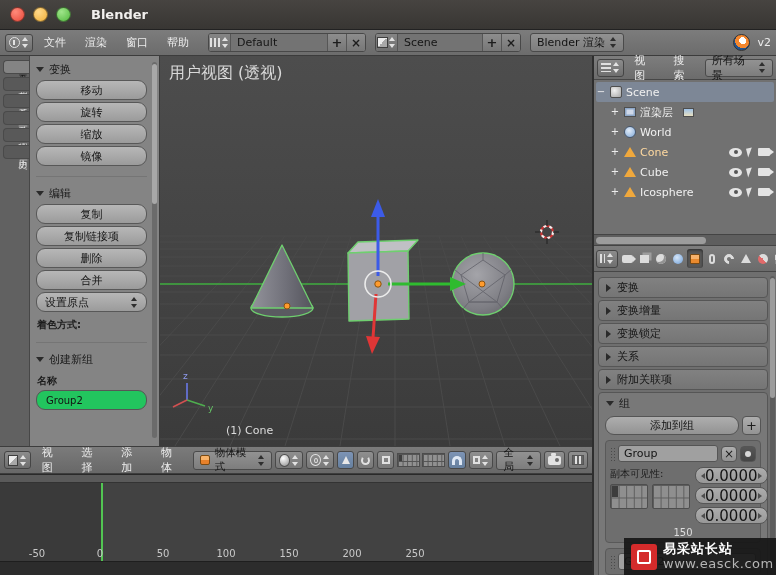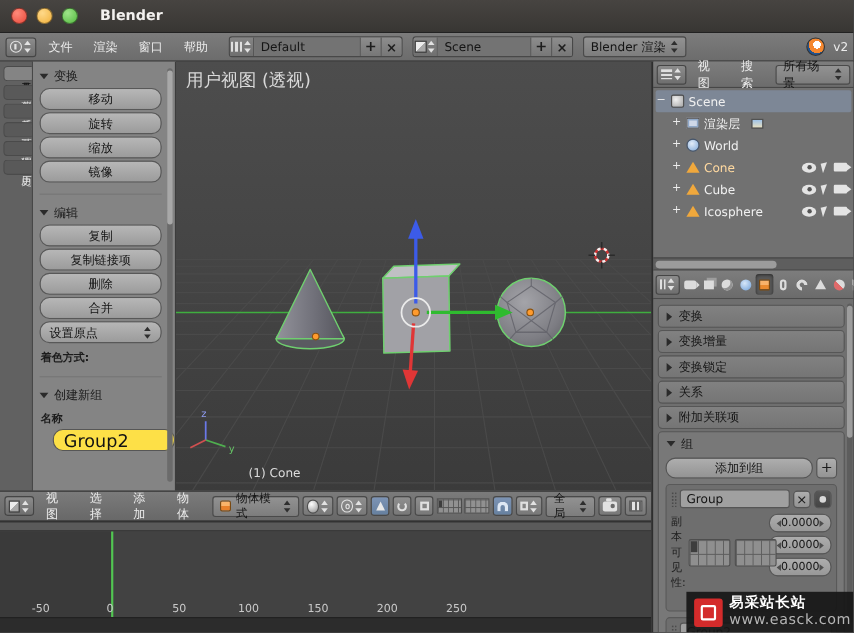--- a/index.html
+++ b/index.html
@@ -45,21 +45,21 @@
   .vtab.active{background:#848484;color:#121212;}
 
   
   .toolshelf{position:absolute;left:30px;top:56px;width:130px;height:390px;background:#848484;border-right:1px solid #3c3c3c;padding:4px 12px 4px 6px;overflow:hidden;}
   .phead{display:flex;align-items:center;gap:5px;height:18px;color:#1a1a1a;font-size:11px;}
   .tri-d{width:0;height:0;border-left:4px solid transparent;border-right:4px solid transparent;border-top:5px solid #2a2a2a;flex:0 0 auto;}
   .tri-r{width:0;height:0;border-top:4px solid transparent;border-bottom:4px solid transparent;border-left:5px solid #2a2a2a;flex:0 0 auto;}
   .shelfbtn{width:100%;height:20px;margin:2px 0;background:linear-gradient(#b7b7b7,#9b9b9b);border:1px solid #585858;border-radius:9px;color:#141414;font-size:11px;display:flex;align-items:center;justify-content:center;}
   .shelfdd{justify-content:space-between;padding:0 8px;}
   .shelf-label{font-size:10px;color:#1c1c1c;margin:6px 0 2px 1px;font-weight:bold;}
-  .shelf-input{width:100%;height:20px;background:#fde047;border:1px solid #565656;border-radius:9px;padding:0 9px;color:#131313;font-size:16px;outline:none;font-family:"DejaVu Sans",sans-serif;margin-left:12px;}
+  .shelf-input{width:100%;height:20px;background:#22c55e;border:1px solid #565656;border-radius:9px;padding:0 9px;color:#131313;font-size:10px;outline:none;font-family:"DejaVu Sans",sans-serif;}
   .shelf-scroll{position:absolute;right:2px;top:6px;width:5px;height:376px;background:#6b6b6b;border-radius:3px;}
   .shelf-scroll .handle{position:absolute;left:0;top:2px;width:5px;height:140px;background:#a8a8a8;border-radius:3px;}
   .panel-gap{height:9px;border-bottom:1px solid #757575;margin-bottom:7px;}
 
   
   .viewport{position:absolute;left:160px;top:56px;width:432px;height:390px;overflow:hidden;}
   .vp-label{position:absolute;left:9px;top:7px;color:#d9d9d9;font-size:16px;}
   .vp-status{position:absolute;left:66px;bottom:9px;color:#dcdcdc;font-size:11px;}
 
   
@@ -139,26 +139,26 @@
   .wbtn{flex:1;height:19px;background:linear-gradient(#aeaeae,#939393);border:1px solid #555;border-radius:9px;display:flex;align-items:center;justify-content:center;color:#141414;}
   .sqbtn{width:19px;height:19px;background:linear-gradient(#aeaeae,#939393);border:1px solid #555;border-radius:4px;display:flex;align-items:center;justify-content:center;color:#1d1d1d;flex:0 0 auto;}
   .sqbtn.dark{background:linear-gradient(#565656,#454545);}
   .sqbtn.dark .dot{width:6px;height:6px;border-radius:50%;background:#d8d8d8;}
   .gbox{margin-top:5px;border:1px solid #595959;border-radius:4px;background:#6e6e6e;padding:4px;}
   .grip{width:5px;height:14px;background-image:radial-gradient(#4a4a4a 1px,transparent 1px);background-size:3px 3px;flex:0 0 auto;}
   .gname{flex:1;height:17px;background:#a0a0a0;border:1px solid #555;border-radius:3px;padding:0 5px;color:#131313;font-size:11px;outline:none;font-family:"DejaVu Sans",sans-serif;min-width:0;}
   .gname.as-div{display:flex;align-items:center;}
   .sqbtn.small{width:16px;height:16px;}
   .dupli-row{display:flex;margin-top:5px;gap:5px;}
-  .dupli-left{width:84px;display:flex;gap:3px;}
+  .dupli-left{width:84px;display:flex;flex-direction:column;gap:3px;}
   .plabel{font-size:10px;color:#1c1c1c;}
   .pgrid{width:38px;height:25px;border:1px solid #4e4e4e;border-radius:2px;background-color:#8f8f8f;background-image:linear-gradient(90deg,#5c5c5c 1px,transparent 1px),linear-gradient(#5c5c5c 1px,transparent 1px);background-size:7.6px 12.5px;position:relative;}
   .pgrid.first::before{content:"";position:absolute;left:1px;top:1px;width:6px;height:10.5px;background:#3d3d3d;}
   .dupli-right{flex:1;display:flex;flex-direction:column;gap:3px;}
-  .numfield{height:17px;background:linear-gradient(#adadad,#989898);border:1px solid #565656;border-radius:8px;display:flex;align-items:center;justify-content:center;padding:0 5px;color:#141414;font-size:10px;}
+  .numfield{height:17px;background:linear-gradient(#adadad,#989898);border:1px solid #565656;border-radius:8px;display:flex;align-items:center;justify-content:center;padding:0 5px;color:#141414;font-size:15px;}
   .na-l{width:0;height:0;border-top:3.5px solid transparent;border-bottom:3.5px solid transparent;border-right:4px solid #4e4e4e;}
   .na-r{width:0;height:0;border-top:3.5px solid transparent;border-bottom:3.5px solid transparent;border-left:4px solid #4e4e4e;}
   .gval{margin-top:3px;text-align:center;color:#dedede;font-size:10px;}
   .props-scroll{position:absolute;right:1px;top:220px;width:5px;height:290px;background:#5d5d5d;border-radius:3px;}
   .props-scroll .handle{position:absolute;left:0;top:2px;width:5px;height:120px;background:#9d9d9d;border-radius:3px;}
 
   
   .watermark{position:absolute;right:0;bottom:0;height:37px;width:152px;background:rgba(22,22,22,.92);display:flex;align-items:center;gap:6px;padding:0 7px;z-index:50;}
   .wm-logo{width:26px;height:26px;background:#d42b2b;border-radius:3px;position:relative;flex:0 0 auto;}
   .wm-logo::after{content:"";position:absolute;inset:6px;border:2px solid #fff;border-radius:2px;}

